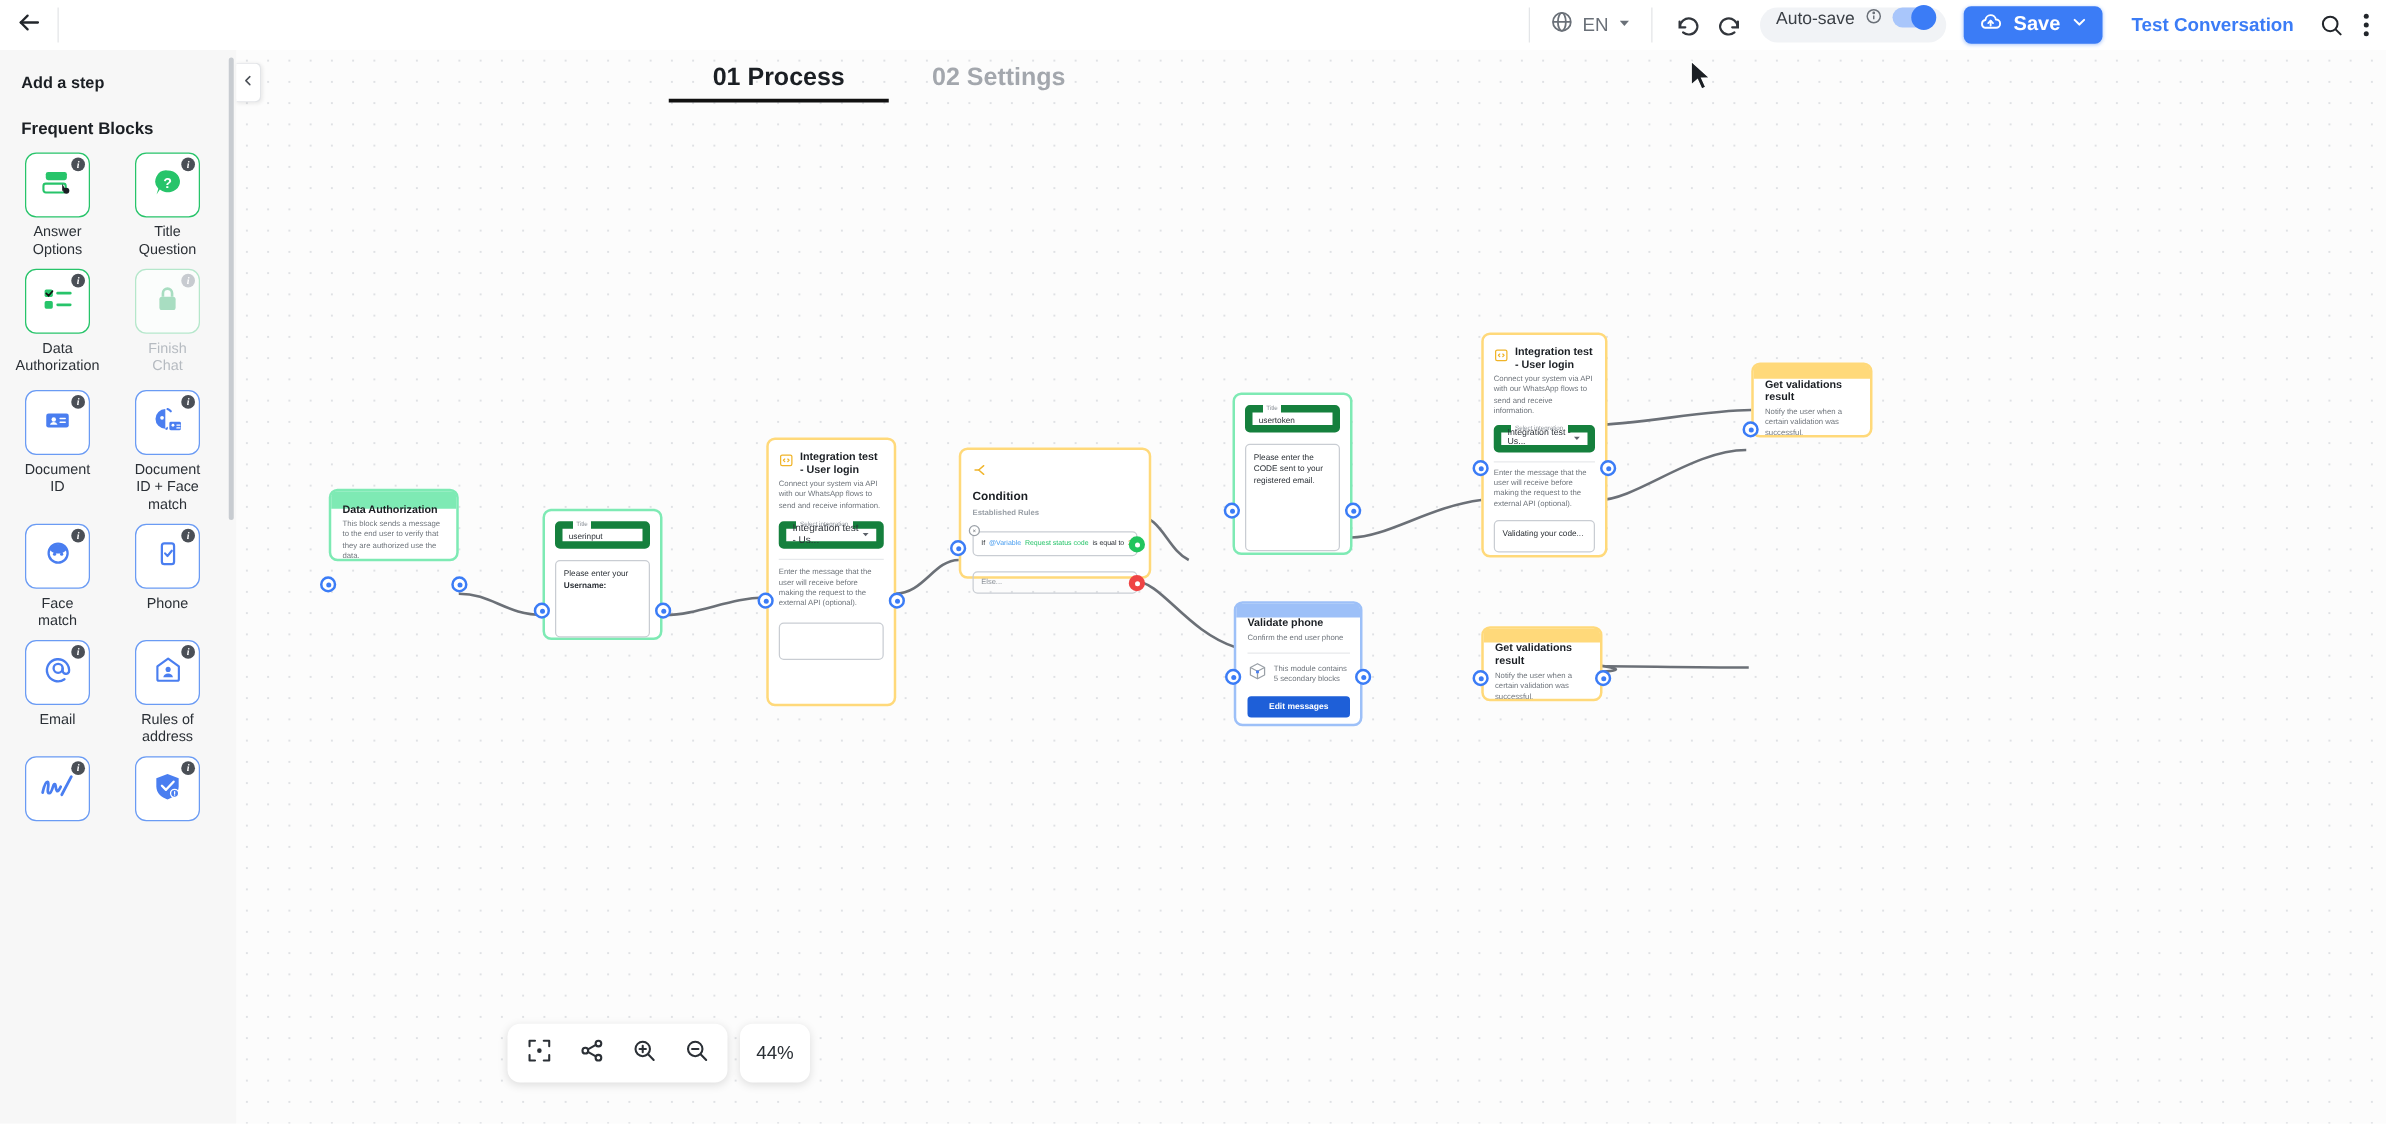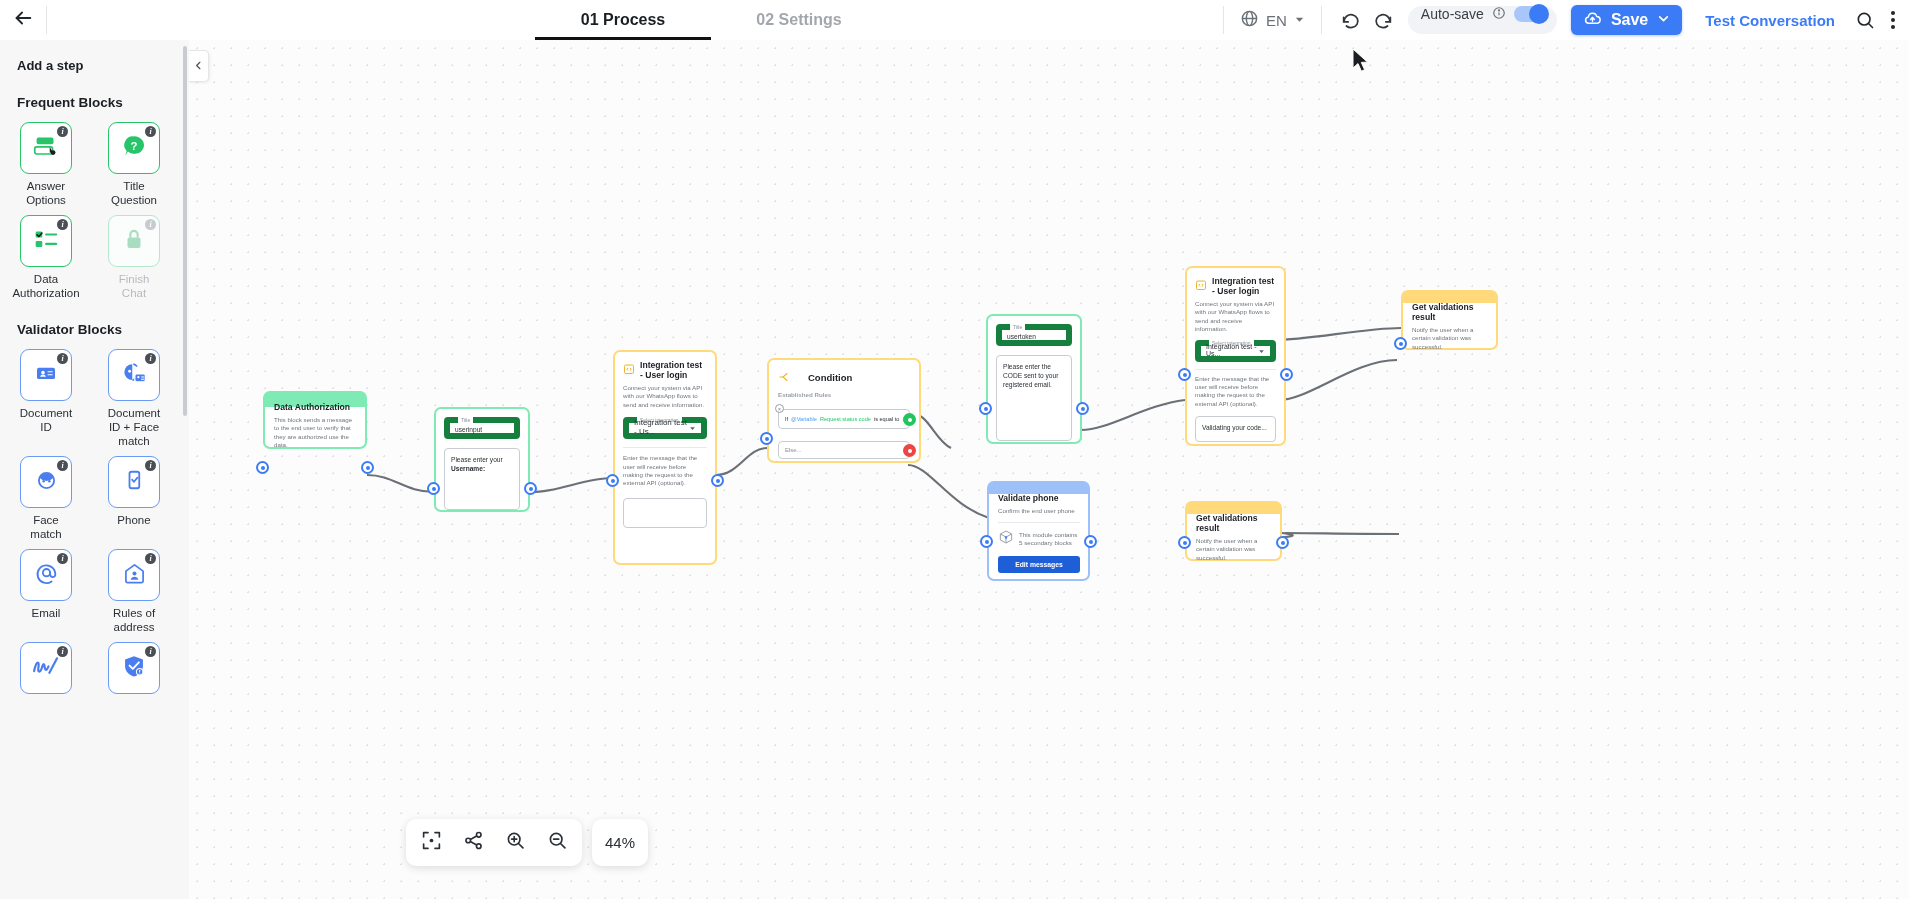--- a/index.html
+++ b/index.html
@@ -25,21 +25,21 @@
   .title-input {
     margin-left: 16px; width: 270px; height: 28px;
     border: 1px solid #b9bdc3; border-radius: 5px;
     font-size: 17px; color: #222; padding: 0 8px;
     font-family: "Liberation Sans", sans-serif;
     background: #fff; outline: none;
   }
   .tabs { position: absolute; left: 535px; top: 0; display: flex; height: 40px; }
   .tab {
     width: 176px; height: 40px; display: flex; align-items: center; justify-content: center;
-    font-size: 16px; font-weight: bold; color: #a3a7ad; cursor: pointer; position: relative;
+    font-size: 20px; font-weight: bold; color: #a3a7ad; cursor: pointer; position: relative; margin-top: 42px;
   }
   .tab.active { color: #1b1f24; }
   .tab.active:after {
     content: ""; position: absolute; left: 0; right: 0; bottom: 0; height: 3px; background: #111;
   }
   .top-right {
     position: absolute; right: 0; top: 0; height: 40px;
     display: flex; align-items: center; gap: 0;
   }
   .lang-box {
@@ -344,21 +344,20 @@
               <svg width="26" height="26" viewBox="0 0 32 32" fill="none" stroke="#a8ddc1" stroke-width="2.6">
                 <rect x="8" y="14" width="16" height="13" rx="2.5" fill="#a8ddc1" stroke="none"></rect>
                 <path d="M11.5 14 v-3.5 a4.5 4.5 0 0 1 9 0 V14"></path>
               </svg>
             </span>
           </div>
           <div class="block-label dim">Finish Chat</div>
         </div>
       </div>
 
-      <div class="sb-section">Validator Blocks</div>
       <div class="block-grid">
         <div class="block">
           <div class="block-tile blue">
             <span class="badge">i</span>
             <span>
               <svg width="24" height="24" viewBox="0 0 32 32">
                 <rect x="4" y="9" width="24" height="15" rx="2.5" fill="#4a7ef0"></rect>
                 <circle cx="12" cy="15.5" r="2.4" fill="#fff"></circle>
                 <path d="M8 21 a4.2 4.2 0 0 1 8 0 z" fill="#fff"></path>
                 <rect x="18" y="13.5" width="7" height="1.6" rx=".8" fill="#fff"></rect>
@@ -554,21 +553,21 @@
         <div style="border-top:1px solid #e7e9ec;margin-top:8px;"></div>
         <div class="n-hint" style="margin-top:6px;">Enter the message that the user will receive before making the request to the external API (optional).</div>
         <div class="textbox" style="margin-top:10px;height:30px;"></div>
       </div>
       <span class="port" style="left:-9px; top:122px;"></span>
       <span class="port" style="right:-9px; top:122px;"></span>
     </div>
 
     <div class="node orange" style="left:578px; top:318px; width:154px; height:105px;">
       <div style="position:absolute;left:9px;top:9px;right:9px;">
-        <div style="display:flex;align-items:center;gap:18px;">
+        <div style="display:flex;align-items:flex-start;gap:6px;flex-direction:column;">
           <span>
             <svg width="12" height="12" viewBox="0 0 24 24" fill="none" stroke="#f0b429" stroke-width="2.2" stroke-linecap="round">
               <path d="M18 5 L10 12 L18 19"></path>
                 <path d="M10 12 L4 12"></path>
             </svg>
           </span>
           <div class="n-title" style="font-size:9.5px;">Condition</div>
         </div>
         <div class="n-desc" style="font-weight:bold;color:#9aa0a7;margin-top:4px;">Established Rules</div>
         <div style="position:relative;margin-top:10px;">

